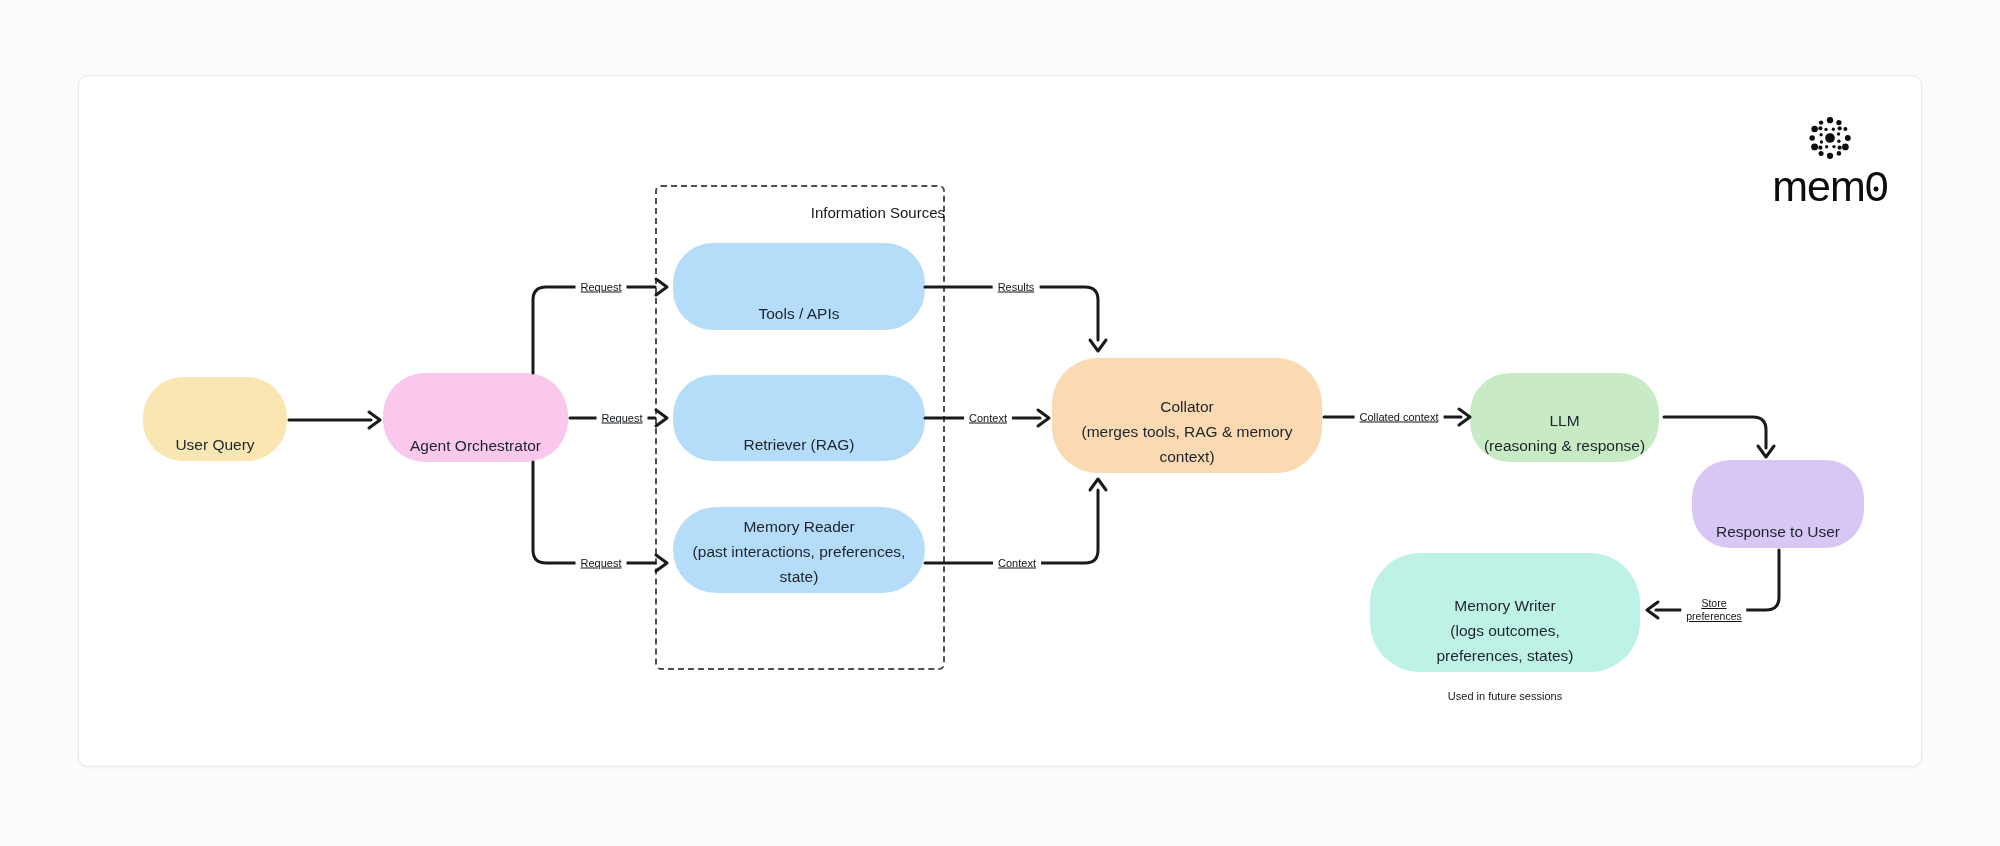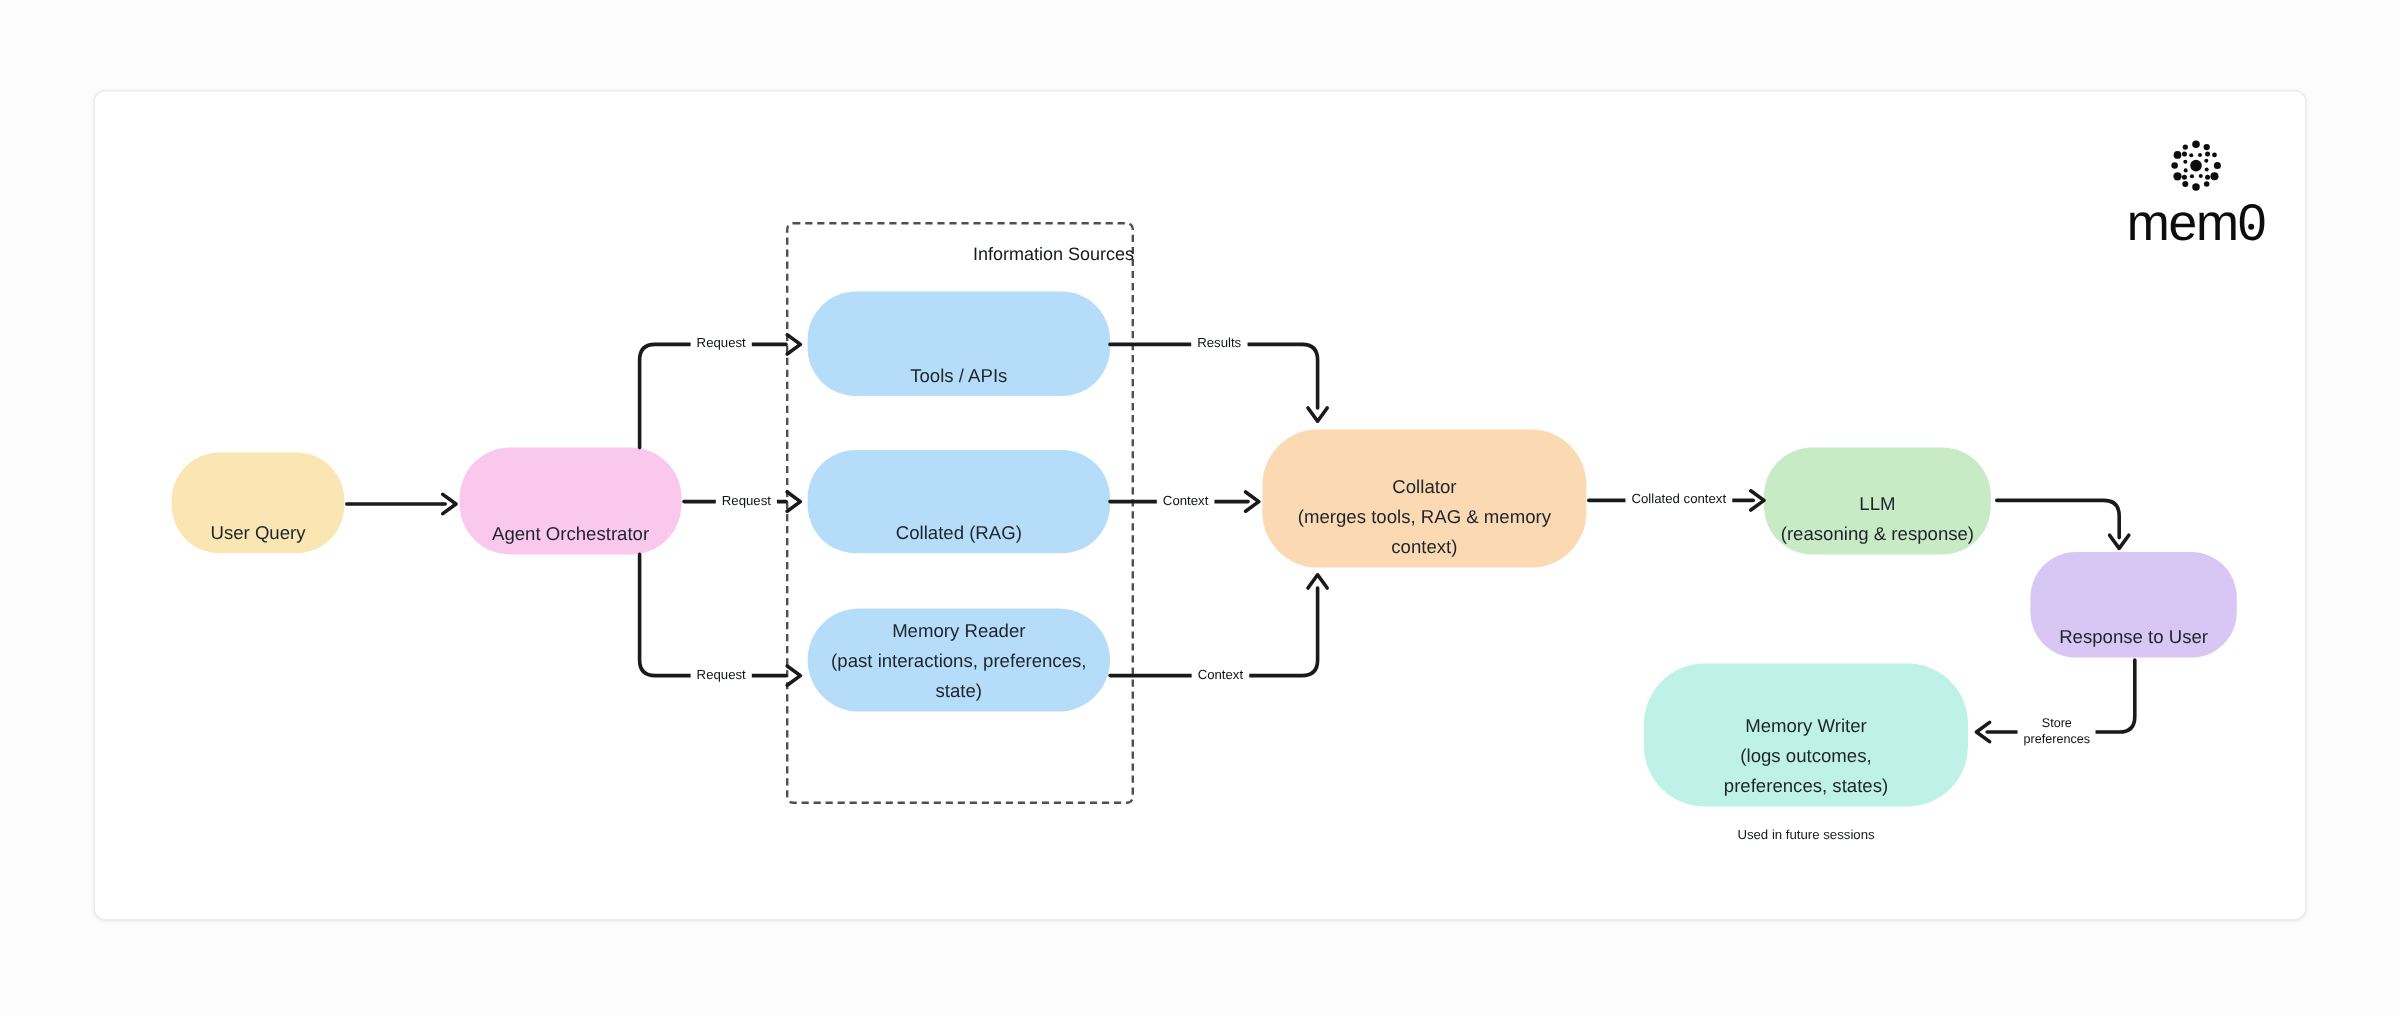--- a/index.html
+++ b/index.html
@@ -30,21 +30,21 @@
   .group-title{
     position:absolute;left:655px;top:204px;width:290px;
     text-align:right;font-size:15px;font-weight:500;color:#15191d;
   }
   svg.edges{position:absolute;left:0;top:0;pointer-events:none;}
   svg.edges path{stroke:#1a1a1a;stroke-width:3;fill:none;stroke-linecap:round;stroke-linejoin:round;}
   .elabel{
     position:absolute;transform:translate(-50%,-50%);
     background:#ffffff;padding:1px 5px;
     font-size:11px;font-weight:500;color:#101418;white-space:nowrap;
-    text-align:center;line-height:13px;
+    text-align:center;line-height:13px;text-decoration:underline;
   }
   .elabel span{display:block;}
   .note{
     position:absolute;transform:translate(-50%,-50%);
     font-size:11px;font-weight:500;color:#15191d;white-space:nowrap;
   }
   .logo{
     position:absolute;left:1762px;top:116px;width:136px;text-align:center;
   }
   .logo-mark{display:block;margin:0 auto 4px auto;}
@@ -82,21 +82,21 @@
 
 <div class="node" id="n-agent-orch" style="background: rgb(250, 200, 236);">
   <span>Agent Orchestrator</span>
 </div>
 
 <div class="node" id="n-tools-apis" style="background: rgb(181, 221, 250);">
   <span>Tools / APIs</span>
 </div>
 
 <div class="node" id="n-retriever" style="background: rgb(181, 221, 250);">
-  <span>Collated (RAG)</span>
+  <span>Retriever (RAG)</span>
 </div>
 
 <div class="node" id="n-memory-reader" style="background: rgb(181, 221, 250);">
   <div>
     <span>Memory Reader</span>
     <span>(past interactions, preferences,</span>
     <span>state)</span>
   </div>
 </div>
 

